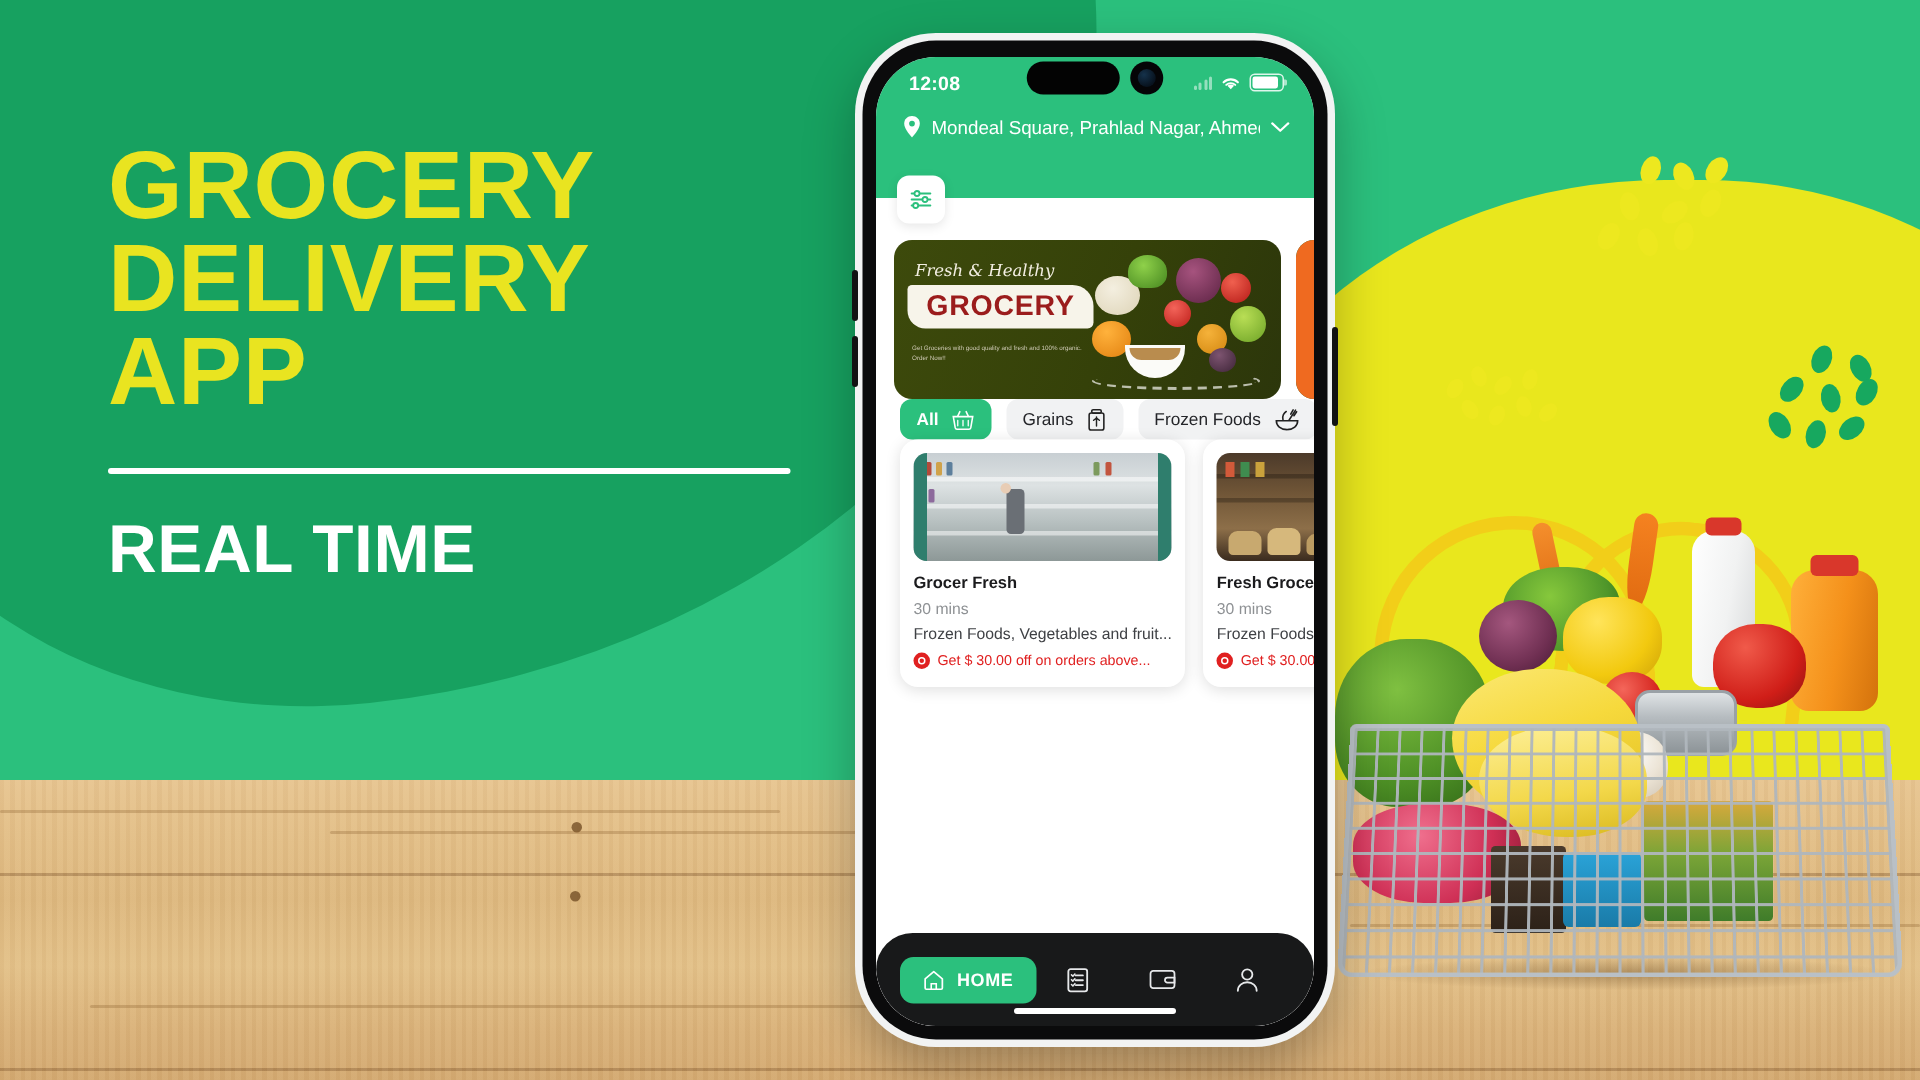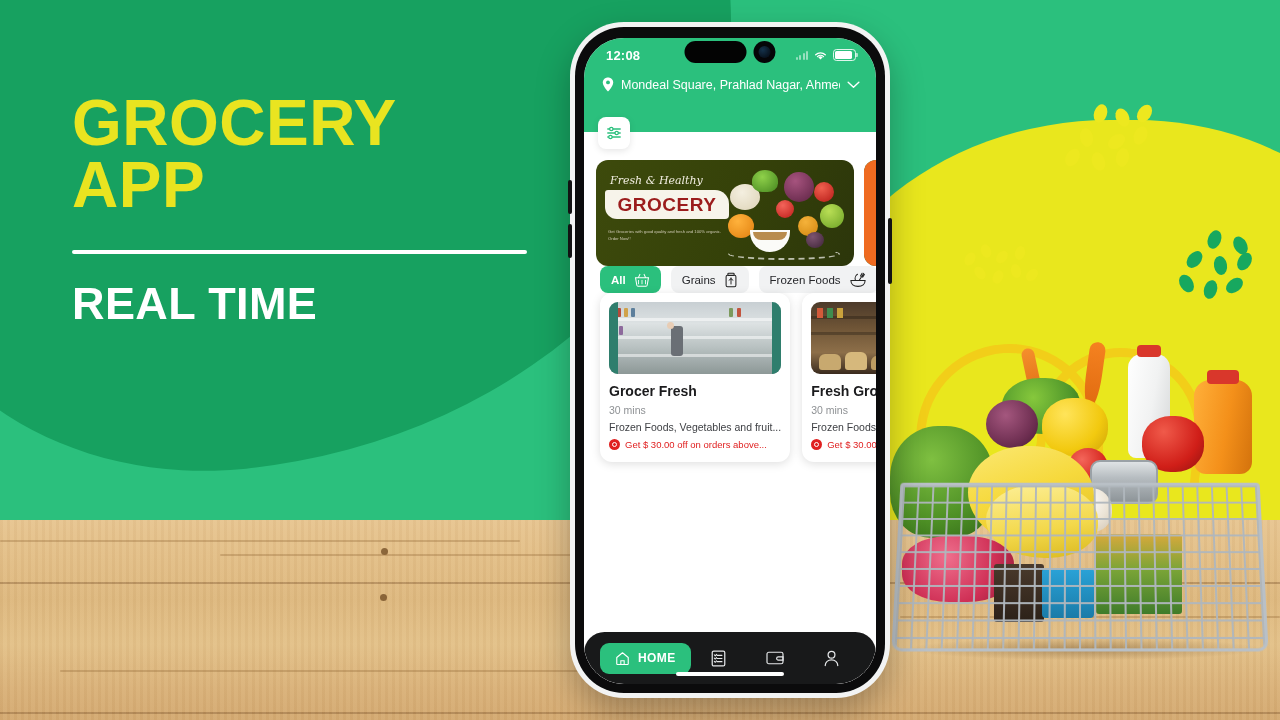--- a/index.html
+++ b/index.html
@@ -213,34 +213,34 @@
   .shelf-a { background: linear-gradient(180deg,#c8cfd3 0%, #dde2e3 30%, #b9c2c2 62%, #8d9897 100%); }
   .shelf-b { background: linear-gradient(180deg,#4c3a2a 0%, #6e5436 35%, #8d6f49 70%, #3a2b1e 100%); }
   .shelf-c { background: linear-gradient(180deg,#2a2f36 0%, #cfd6d9 22%, #b9c2c7 55%, #6e767c 100%); }
   .shelf-d { background: linear-gradient(180deg,#d7dde0 0%, #aeb8bf 40%, #7e878e 100%); }
   .shelf-row { position: absolute; left: 0; right: 0; height: 3px; background: rgba(255,255,255,.5); }
   .prod { position: absolute; width: 4px; border-radius: 1px; }
   .supermart {
     position: absolute; left: 28%; top: 40%; background: #1d7a3c; color: #fff;
     font-size: 9px; font-weight: 700; letter-spacing: .6px; padding: 2px 6px; border-radius: 2px;
   }
-  .card-name { font-size: 14px; font-weight: 700; color: #1b1b1d; margin-top: 9px; }
+  .card-name { font-size: 11px; font-weight: 700; color: #1b1b1d; margin-top: 9px; }
   .card-time { font-size: 10.5px; color: #8e9194; margin-top: 5px; }
   .card-desc { font-size: 10.5px; color: #3f4145; margin-top: 5px; white-space: nowrap; overflow: hidden; }
   .card-offer { display: flex; align-items: center; gap: 5px; margin-top: 6px; }
   .card-offer span.t { font-size: 9.5px; color: #e02020; white-space: nowrap; overflow: hidden; }
   .tag-ico { width: 11px; height: 11px; border-radius: 50%; background: #e02020; flex: 0 0 11px; position: relative; }
   .tag-ico::after { content: ""; position: absolute; inset: 3px; border: 1.4px solid #fff; border-radius: 50%; }
 
   .cards-row2 { margin-top: 12px; }
   .cards-row2 .card-img { height: 80px; }
 
   
   .bottomnav {
-    position: absolute; left: 0; right: 0; bottom: 0; height: 52px;
+    position: absolute; left: 0; right: 0; bottom: 0; height: 62px;
     background: #18191a; border-radius: 26px 26px 40px 40px;
     display: flex; align-items: center; padding: 0 16px; margin-top: 30px;
   }
   .nav-home {
     background: #2BC07D; border-radius: 9px; height: 31px; padding: 0 15px;
     display: flex; align-items: center; gap: 8px; color: #fff;
     font-size: 12px; font-weight: 700; letter-spacing: .4px;
   }
   .nav-i { flex: 1; display: flex; align-items: center; justify-content: center; }
   .home-indicator {
@@ -397,20 +397,21 @@
     <div class="wood-knot" style="left:1132px; top:38px;"></div>
     <div class="wood-grain" style="left:0px; top:20px; width:520px;"></div>
     <div class="wood-grain" style="left:220px; top:34px; width:460px;"></div>
     <div class="wood-grain" style="left:900px; top:96px; width:380px;"></div>
     <div class="wood-grain" style="left:60px; top:150px; width:600px;"></div>
   </div>
 
   <div class="left-copy">
     <div class="headline">
       <span class="ln">GROCERY</span>
+      <span class="ln">DELIVERY</span>
       <span class="ln">APP</span>
     </div>
     <div class="rule"></div>
     <div class="subhead">
       <span class="ln">REAL TIME</span>
     </div>
   </div>
 
   <div class="basket">
     <div class="bk-shadow"></div>

